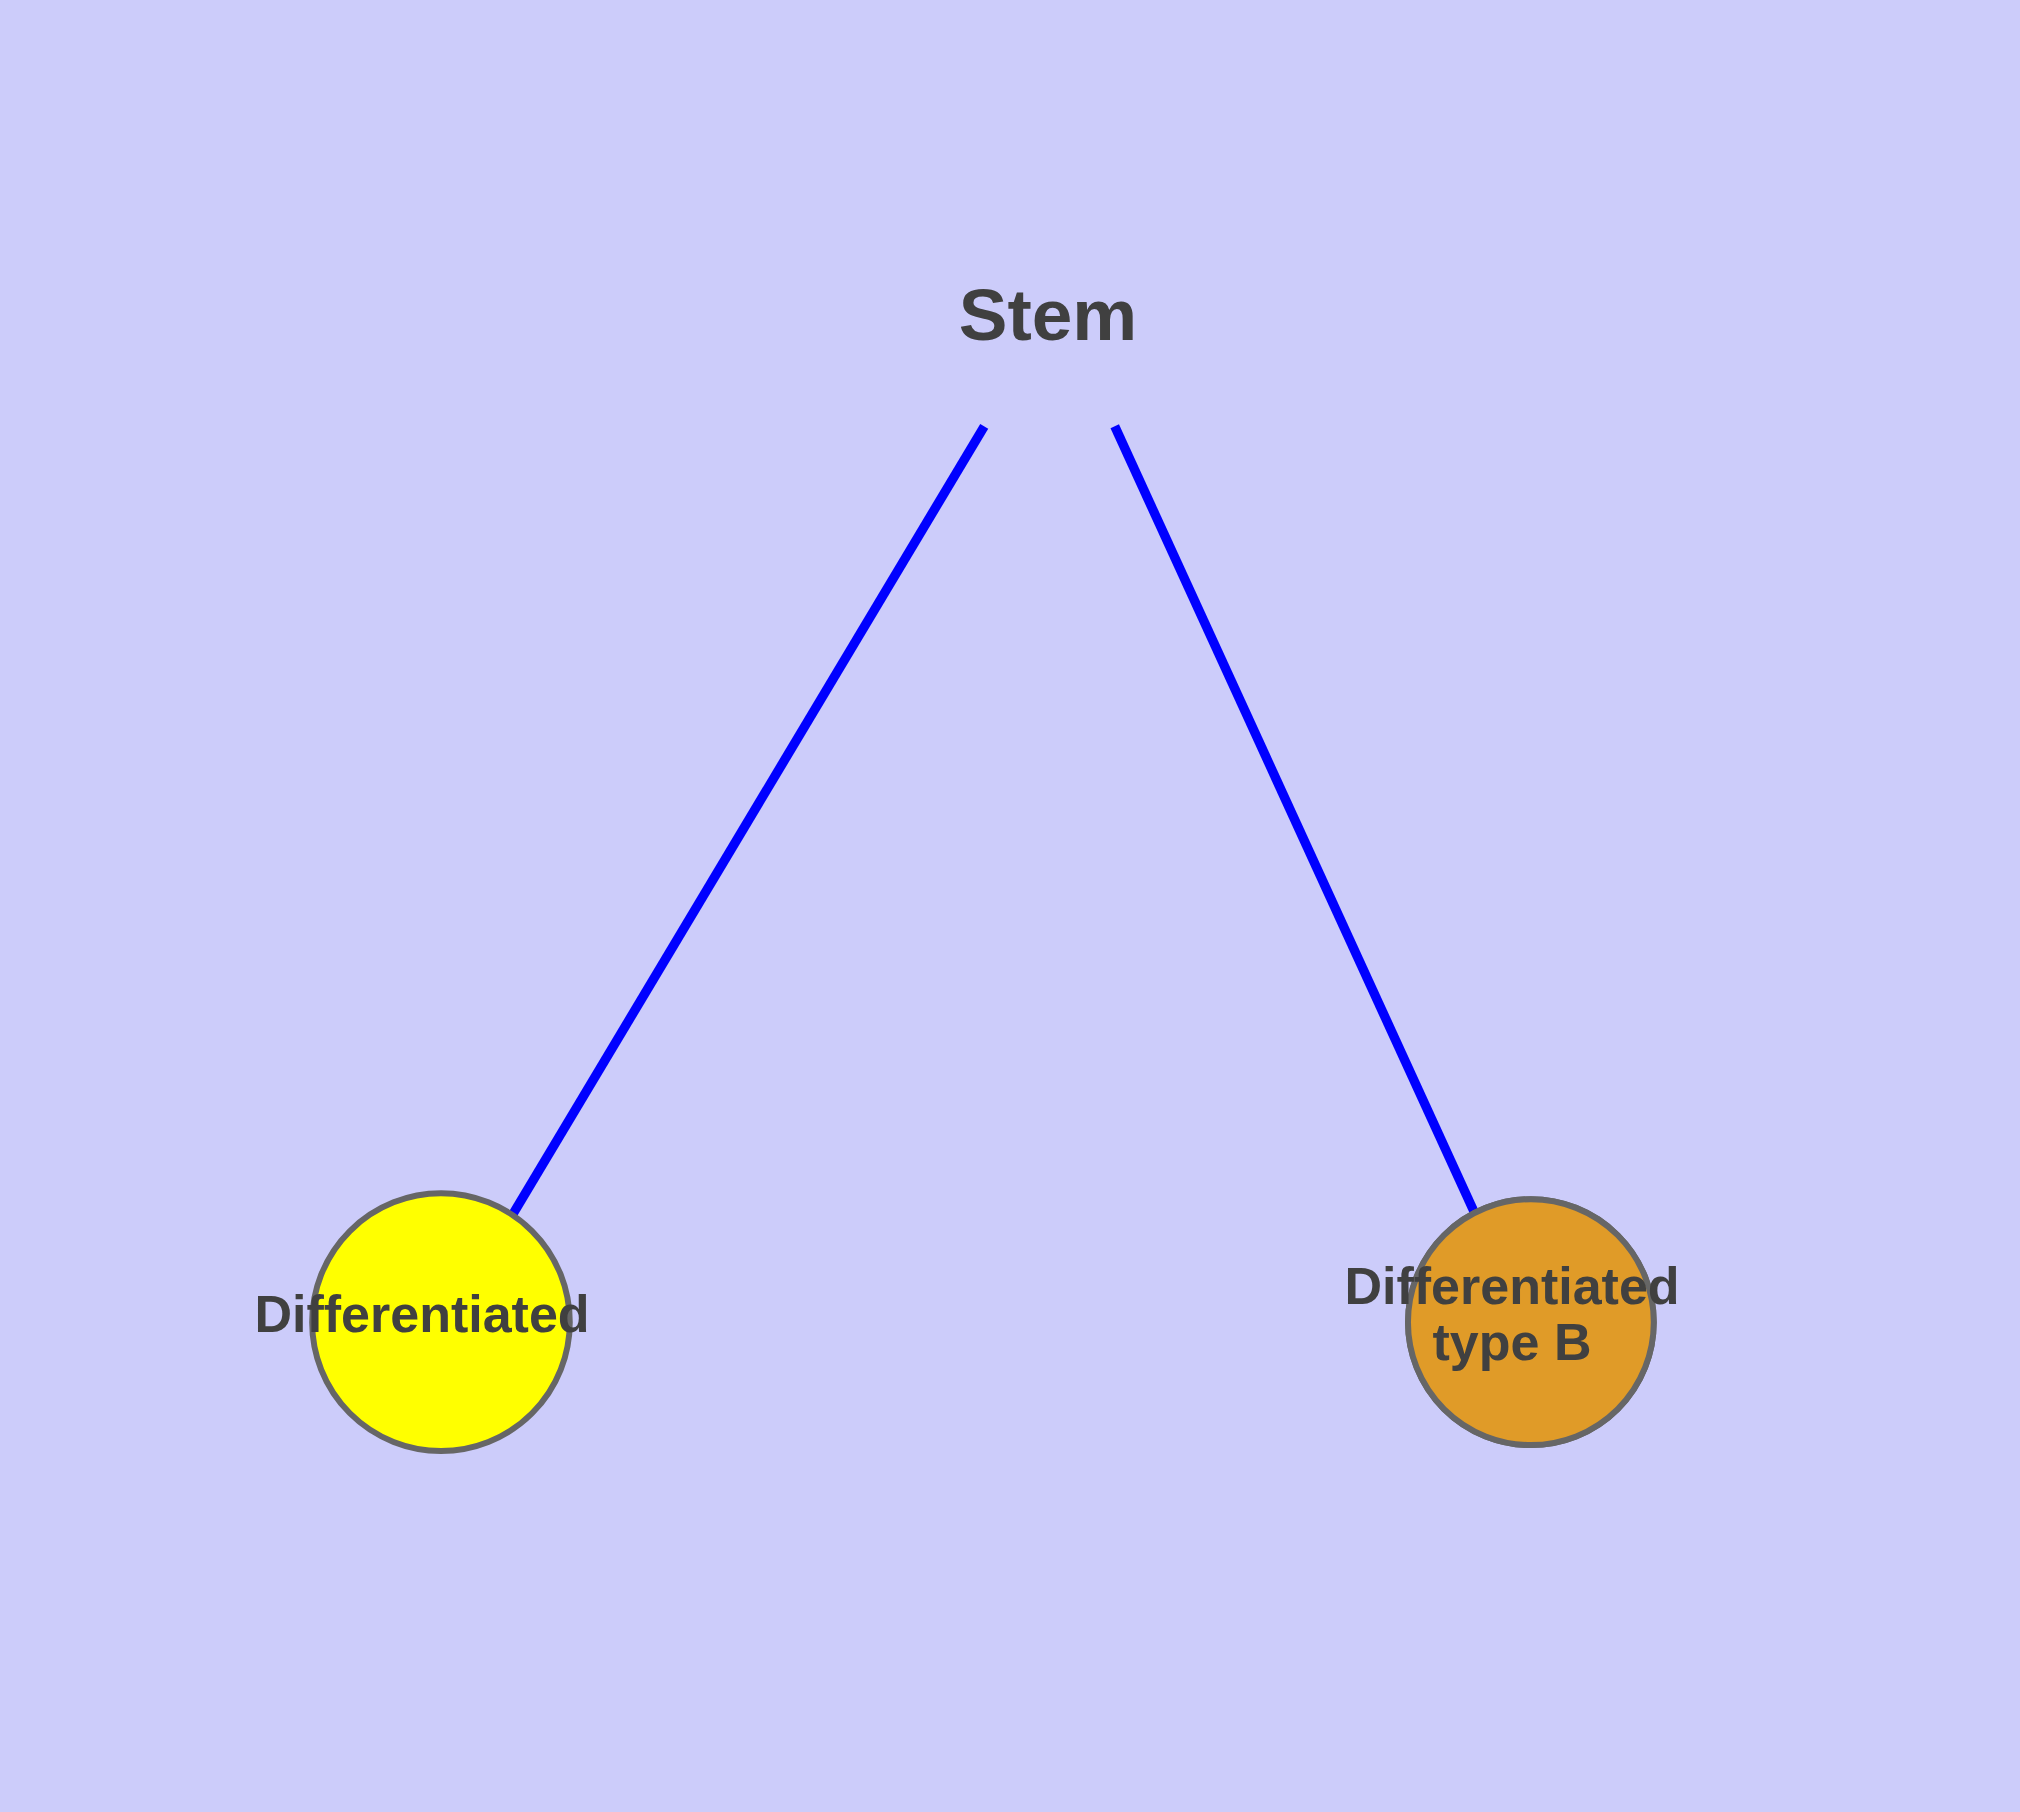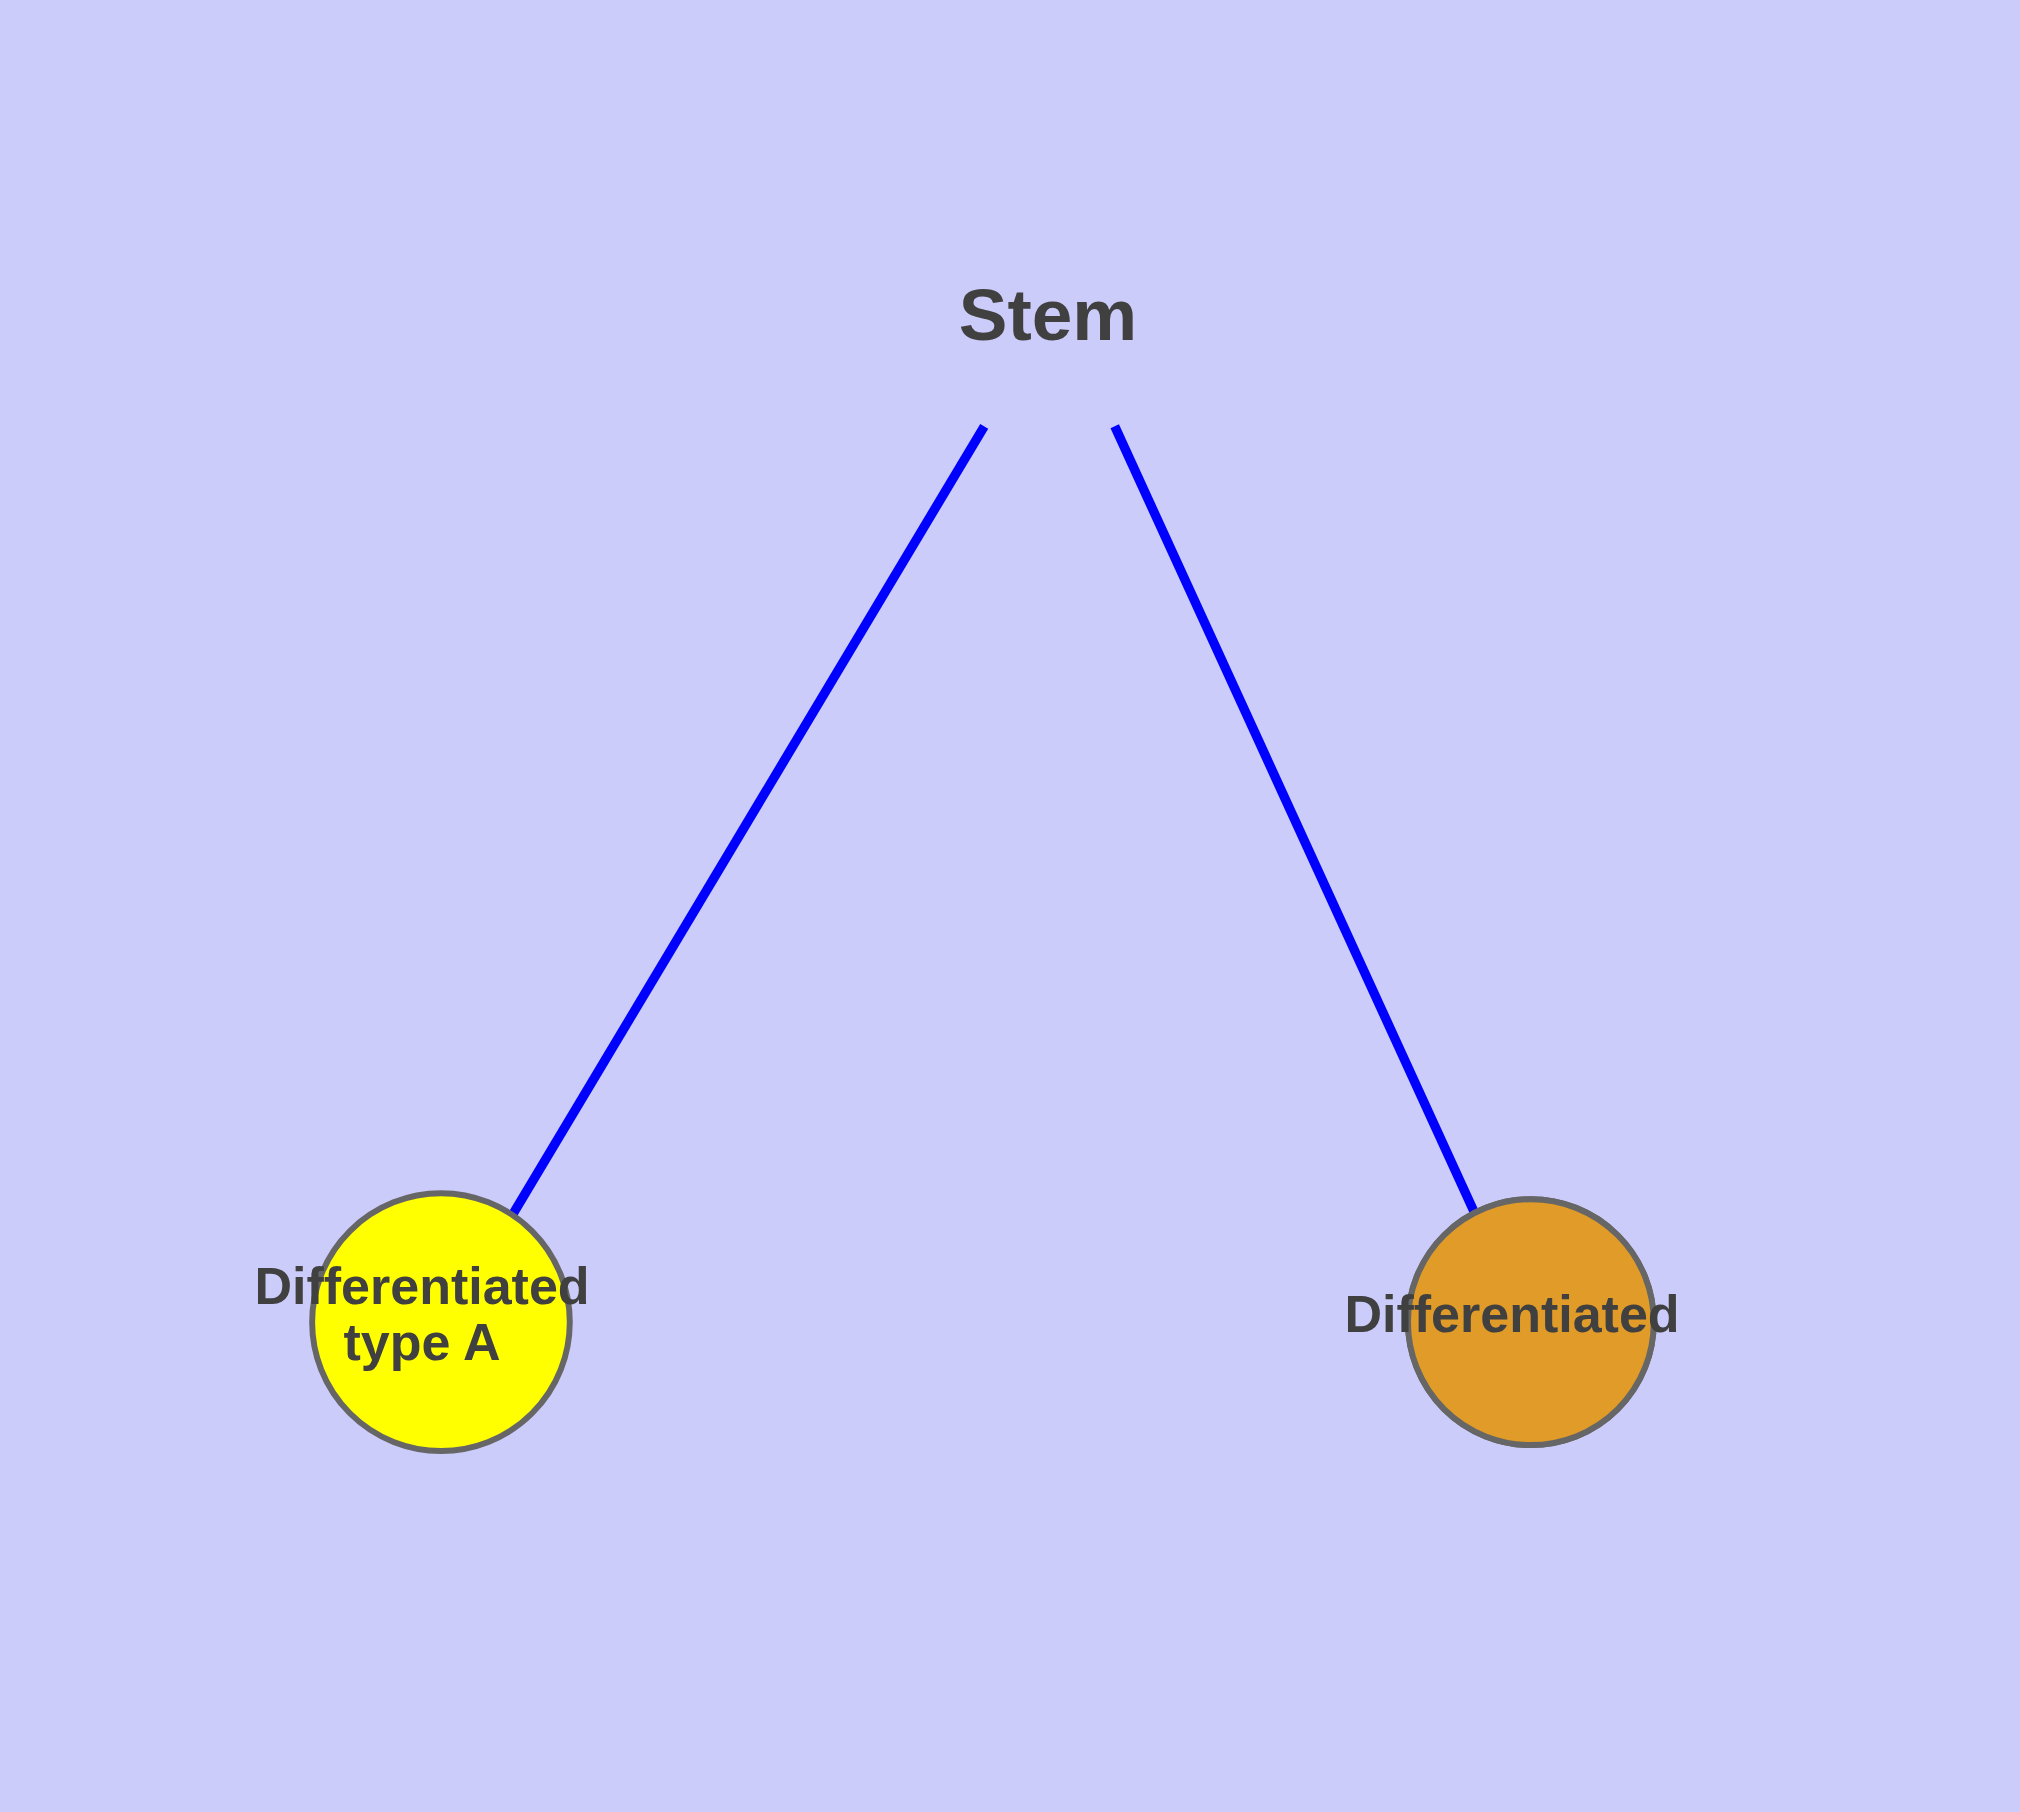--- a/index.html
+++ b/index.html
@@ -52,18 +52,18 @@
     </g>
     <g cx="1237" cy="372" r="152" fill="#9efc05" stroke="#666666" stroke-width="7">
       <circle cx="520" cy="1560" r="152" fill="#ffff00" stroke="#666666" stroke-width="7"></circle>
       <circle cx="1806" cy="1560" r="145" fill="#e09b28" stroke="#666666" stroke-width="7"></circle>
       <circle cx="1806" cy="1560" r="145" fill="#e09b28" stroke="#666666" stroke-width="7"></circle>
     </g>
   </svg>
 
   <div class="node-label label-stem" style="left:1048px; top:315px;">Stem</div>
 
-  <div class="node-label label-leaf" style="left:422px; top:1315px;"><span>Differentiated</span><br><span>type A</span></div>
+  <div class="node-label label-leaf" style="left:422px; top:1315px;"><span>Differentiated</span><br></div>
 
-  <div class="node-label label-leaf" style="left:1512px; top:1315px;"><span>Differentiated</span><br></div>
+  <div class="node-label label-leaf" style="left:1512px; top:1315px;"><span>Differentiated</span><br><span>type B</span></div>
 
 </div>
 
 
 </body></html>

